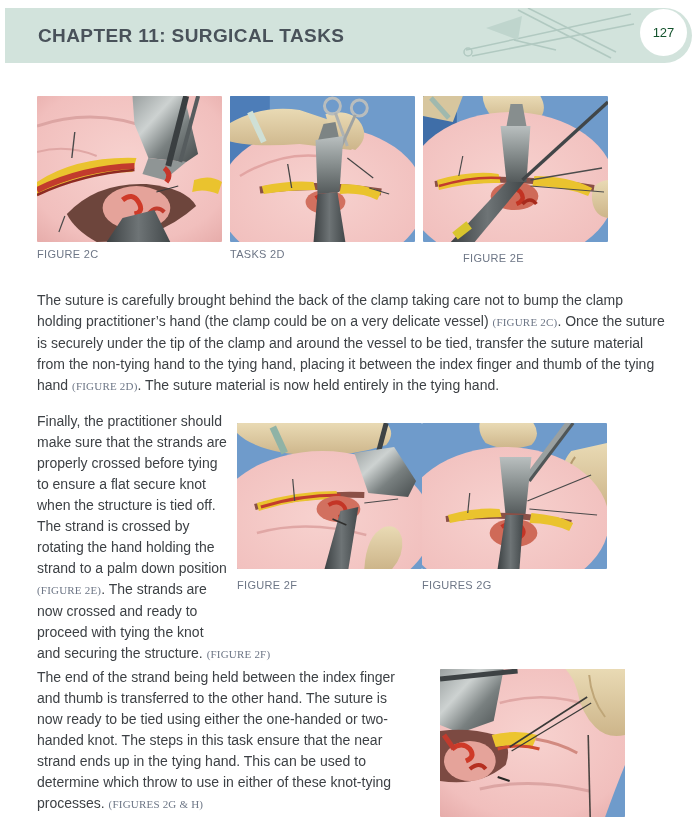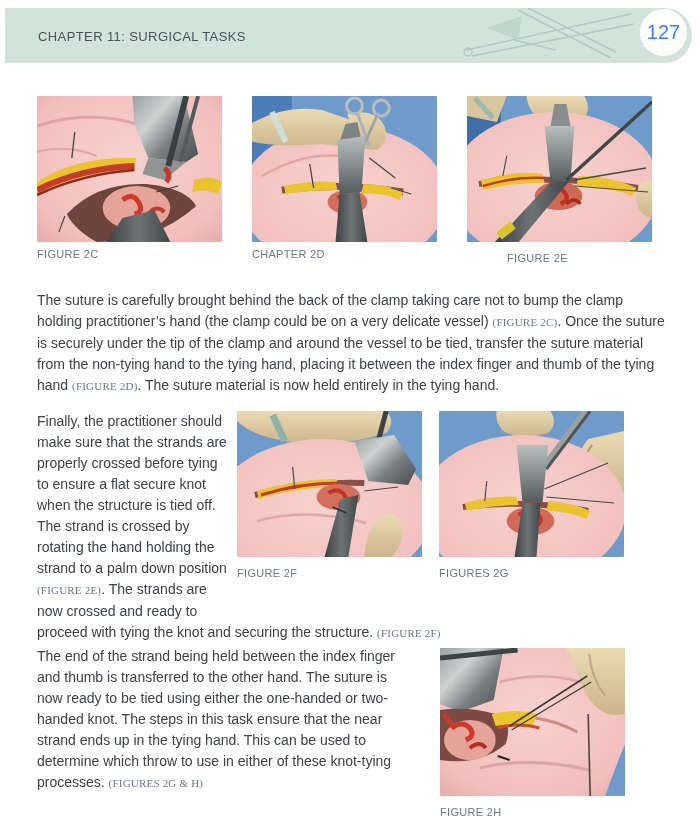--- a/index.html
+++ b/index.html
@@ -3,43 +3,43 @@
 <meta charset="utf-8">
 <style>
   html,body{margin:0;padding:0;background:#fff;}
   body{width:700px;height:824px;overflow:hidden;font-family:"Liberation Sans",sans-serif;}
   .page{position:relative;width:700px;height:824px;background:var(--page-bg,#fff);}
 
   
   .band{position:absolute;left:5px;top:8px;width:687px;height:55px;
         background:var(--band,#d2e3dc);border-radius:0 28px 28px 0;overflow:hidden;}
   .band-title{position:absolute;left:33px;top:50%;transform:translateY(-50%);
-        font-size:13px;font-weight:normal;letter-spacing:.4px;color:var(--header-text,#49525a);}
+        font-size:19px;font-weight:bold;letter-spacing:.4px;color:var(--header-text,#49525a);}
   .band-watermark{position:absolute;right:46px;top:0;height:55px;width:190px;opacity:.6;}
   .page-num-circle{position:absolute;left:640px;top:9px;width:47px;height:47px;background:#fff;
         border-radius:50%;display:flex;align-items:center;justify-content:center;}
-  .page-num-circle span{font-size:20px;color:#3b82f6;}
+  .page-num-circle span{font-size:13px;color:#14532d;}
 
   
   .content{position:absolute;left:37px;top:96px;width:628px;}
-  .fig-row{display:flex;gap:30px;}
+  .fig-row{display:flex;gap:8px;}
   figure{margin:0;}
   .photo{display:block;width:185px;height:146px;border-radius:1px;}
   .photo-tall{height:148px;}
   figcaption{margin-top:6px;font-size:11px;letter-spacing:.3px;color:var(--caption,#6d7686);}
   .cap-low{margin-top:10px;padding-left:40px;}
 
   .para{font-size:14px;line-height:21px;color:var(--body-text,#3d4145);}
   .p1{margin-top:26px;}
   .p2{margin-top:10px;}
   .p3{margin-top:2px;}
   .wrap::after{content:"";display:block;clear:both;}
 
-  .float-figs{float:right;width:387px;margin:0 41px 0 8px;padding-bottom:38px;
-        display:flex;gap:17px;}
+  .float-figs{float:right;width:387px;margin:12px 41px 0 8px;padding-bottom:38px;
+        display:flex;}
   .float-fig-h{float:right;width:185px;margin:2px 40px 0 33px;}
 
   .figref{font-size:11px;letter-spacing:.2px;color:var(--caption,#6d7686);font-family:Liberation Serif, serif;}
 </style>
 </head>
 <body>
 
 <svg width="0" height="0" style="position:absolute" aria-hidden="true">
   <defs>
     <linearGradient id="metal" x1="0" y1="0" x2="1" y2="0.9">
@@ -137,21 +137,21 @@
           <path d="M112,88 q24,0 40,8 l-4,8 q-16,-8 -38,-6 Z" fill="#eac32e"></path>
           <ellipse cx="96" cy="106" rx="20" ry="12" fill="#d2705f"></ellipse>
           <path d="M86,102 q10,-6 16,2 q4,8 -6,10" stroke="#c43526" stroke-width="4" fill="none"></path>
           <polygon points="94,28 106,26 110,44 88,46" fill="#7d8484"></polygon>
           <polygon points="86,44 114,40 110,96 88,98" fill="url(#metal2)"></polygon>
           <polygon points="88,98 108,96 116,146 84,146" fill="url(#handleG)"></polygon>
           <path d="M58,68 l4,24" stroke="#454545" stroke-width="1.3"></path>
           <path d="M118,62 l26,20" stroke="#454545" stroke-width="1.2"></path>
           <path d="M140,92 l20,6" stroke="#454545" stroke-width="1.1"></path>
         </svg>
-        <figcaption>CHAPTER 2D</figcaption>
+        <figcaption>TASKS 2D</figcaption>
       </figure>
 
       <figure>
         <svg class="photo" viewBox="0 0 186 146" preserveAspectRatio="none">
           <rect width="186" height="146" fill="#6f9bcb"></rect>
           <rect x="0" y="0" width="34" height="52" fill="#3f6ea8"></rect>
           <path d="M0,0 L40,0 L30,26 L0,20 Z" fill="#d7c69e"></path>
           <path d="M8,2 L26,22" stroke="#9fb9ae" stroke-width="5"></path>
           <path d="M60,0 L118,0 Q126,14 116,24 Q90,32 70,22 Q60,10 60,0 Z" fill="url(#gloveG)"></path>
           <ellipse cx="88" cy="92" rx="106" ry="76" fill="url(#pinkG)"></ellipse>

